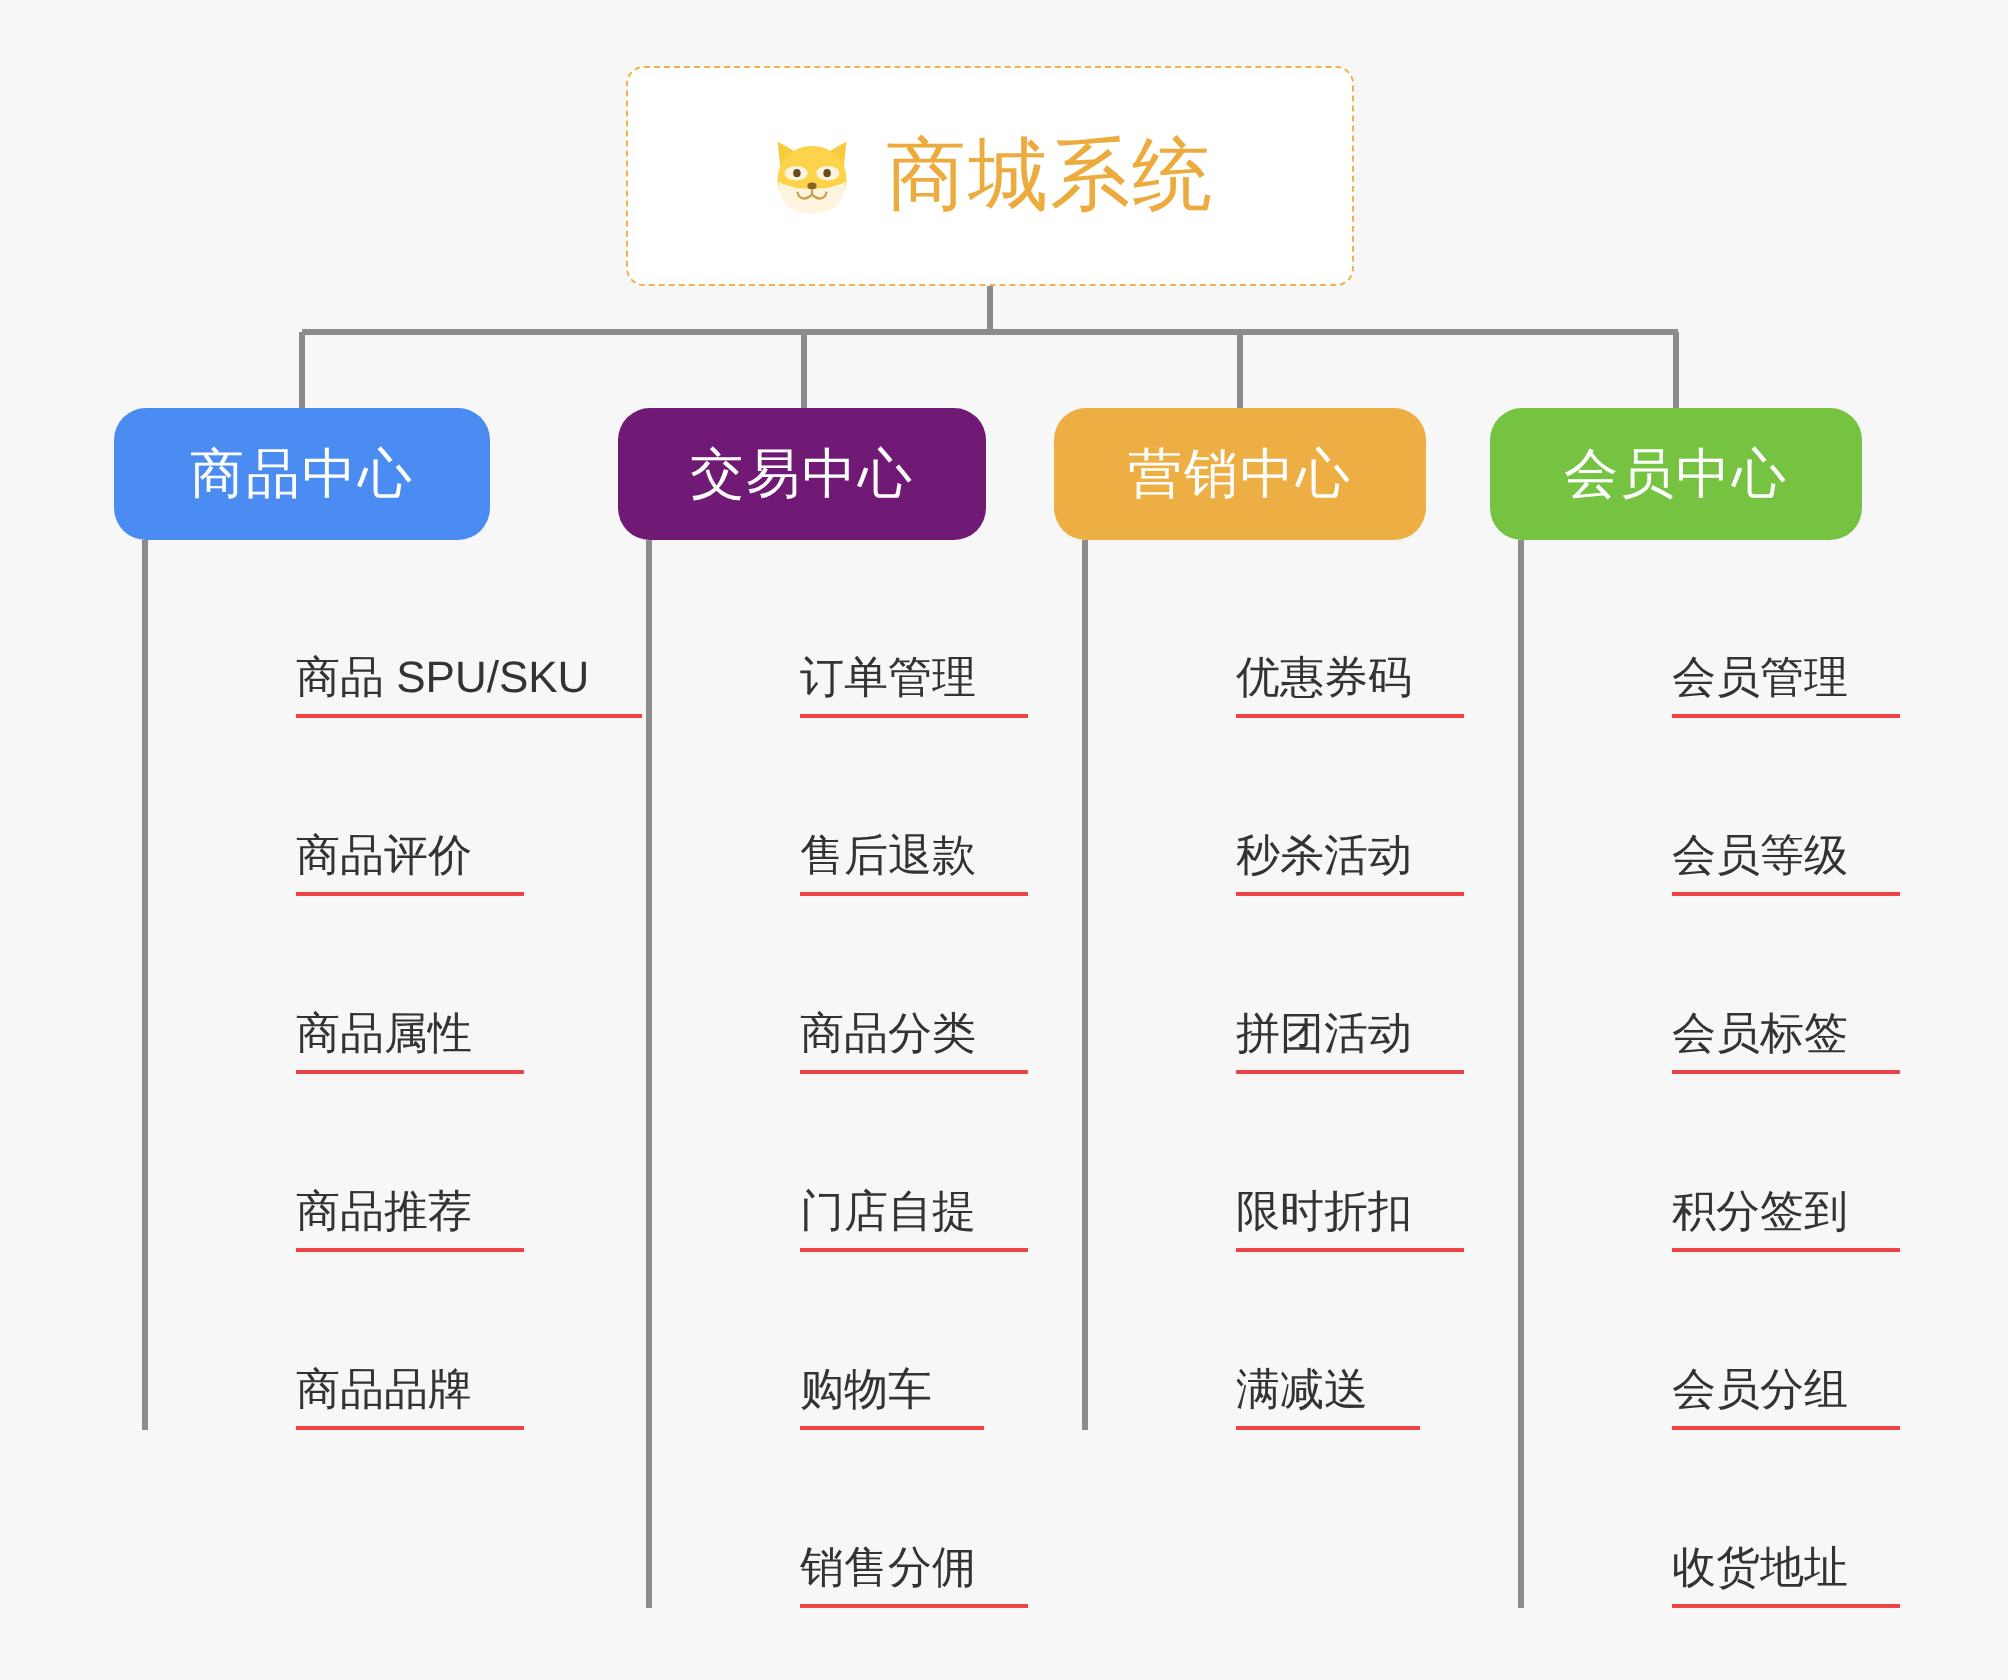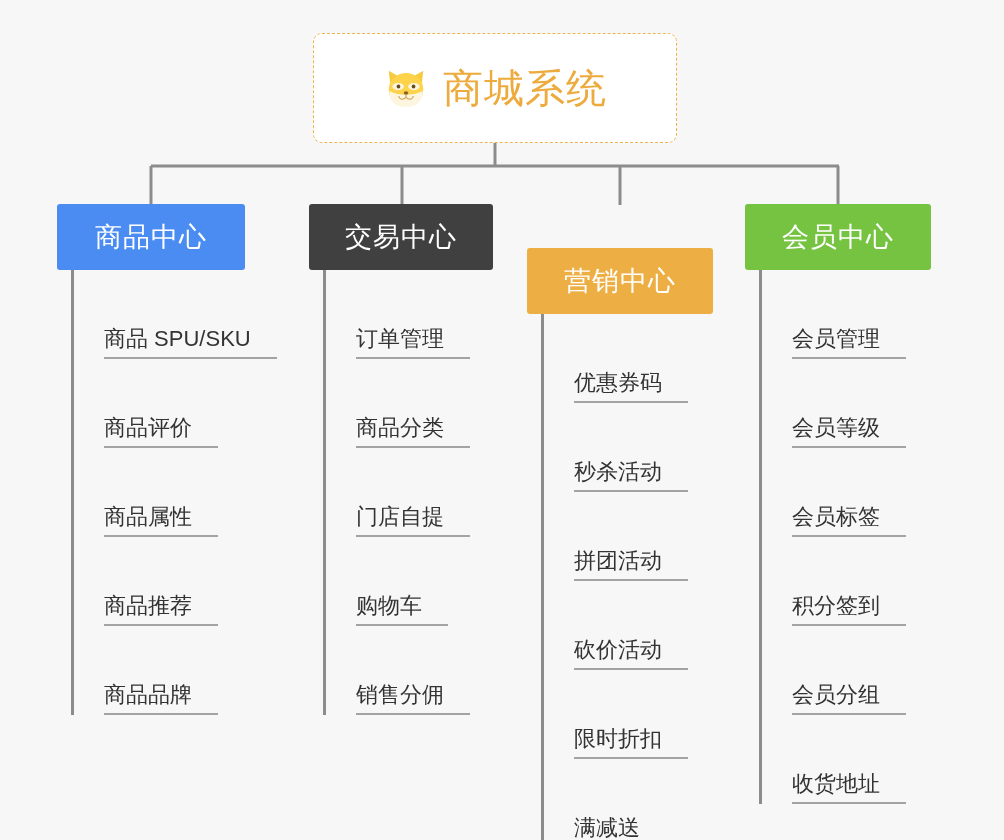--- a/index.html
+++ b/index.html
@@ -65,21 +65,21 @@
     pointer-events: none;
   }
 
   
   .branch {
     position: absolute;
     top: 204px;
   }
   .branch-head {
     height: 66px;
-    border-radius: 3px;
+    border-radius: 16px;
     display: flex;
     align-items: center;
     justify-content: center;
     color: #ffffff;
     font-size: 27px;
     letter-spacing: 1px;
     box-sizing: border-box;
   }
   .branch-items {
     position: relative;
@@ -94,33 +94,34 @@
     padding-left: 30px;
     box-sizing: border-box;
   }
   .leaf-label {
     display: inline-block;
     font-size: 22px;
     color: #333333;
     line-height: 1.15;
     padding-bottom: 6px;
     padding-right: 26px;
-    border-bottom: 2px solid #a3a3a3;
+    border-bottom: 2px solid #ef4444;
     white-space: nowrap;
+    margin-left: 44px;
   }
 
   
   #branch-0 { left: 57px;  width: 188px; }
   #branch-1 { left: 309px; width: 184px; }
   #branch-2 { left: 527px; width: 186px; }
   #branch-3 { left: 745px; width: 186px; }
 
   #branch-0 .branch-head { background: #4a8cf2; }
-  #branch-1 .branch-head { background: #404040; }
-  #branch-2 .branch-head { background: #edae43; margin-top: 44px; }
+  #branch-1 .branch-head { background: #701a75; }
+  #branch-2 .branch-head { background: #edae43; }
   #branch-3 .branch-head { background: #75c341; }
 </style>
 </head>
 <body>
 
 <div id="mindmap">
 
   <div class="root-node">
     <div class="root-inner">
       <svg class="dog-icon" viewBox="0 0 64 64">
@@ -185,20 +186,23 @@
 
   <div class="branch" id="branch-1">
     <div class="branch-head">
       <span>交易中心</span>
     </div>
     <div class="branch-items">
       <div class="leaf">
           <span class="leaf-label">订单管理</span>
         </div>
       <div class="leaf">
+          <span class="leaf-label">售后退款</span>
+        </div>
+      <div class="leaf">
           <span class="leaf-label">商品分类</span>
         </div>
       <div class="leaf">
           <span class="leaf-label">门店自提</span>
         </div>
       <div class="leaf">
           <span class="leaf-label">购物车</span>
         </div>
       <div class="leaf">
           <span class="leaf-label">销售分佣</span>
@@ -214,23 +218,20 @@
       <div class="leaf">
           <span class="leaf-label">优惠券码</span>
         </div>
       <div class="leaf">
           <span class="leaf-label">秒杀活动</span>
         </div>
       <div class="leaf">
           <span class="leaf-label">拼团活动</span>
         </div>
       <div class="leaf">
-          <span class="leaf-label">砍价活动</span>
-        </div>
-      <div class="leaf">
           <span class="leaf-label">限时折扣</span>
         </div>
       <div class="leaf">
           <span class="leaf-label">满减送</span>
         </div>
     </div>
   </div>
 
   <div class="branch" id="branch-3">
     <div class="branch-head">

